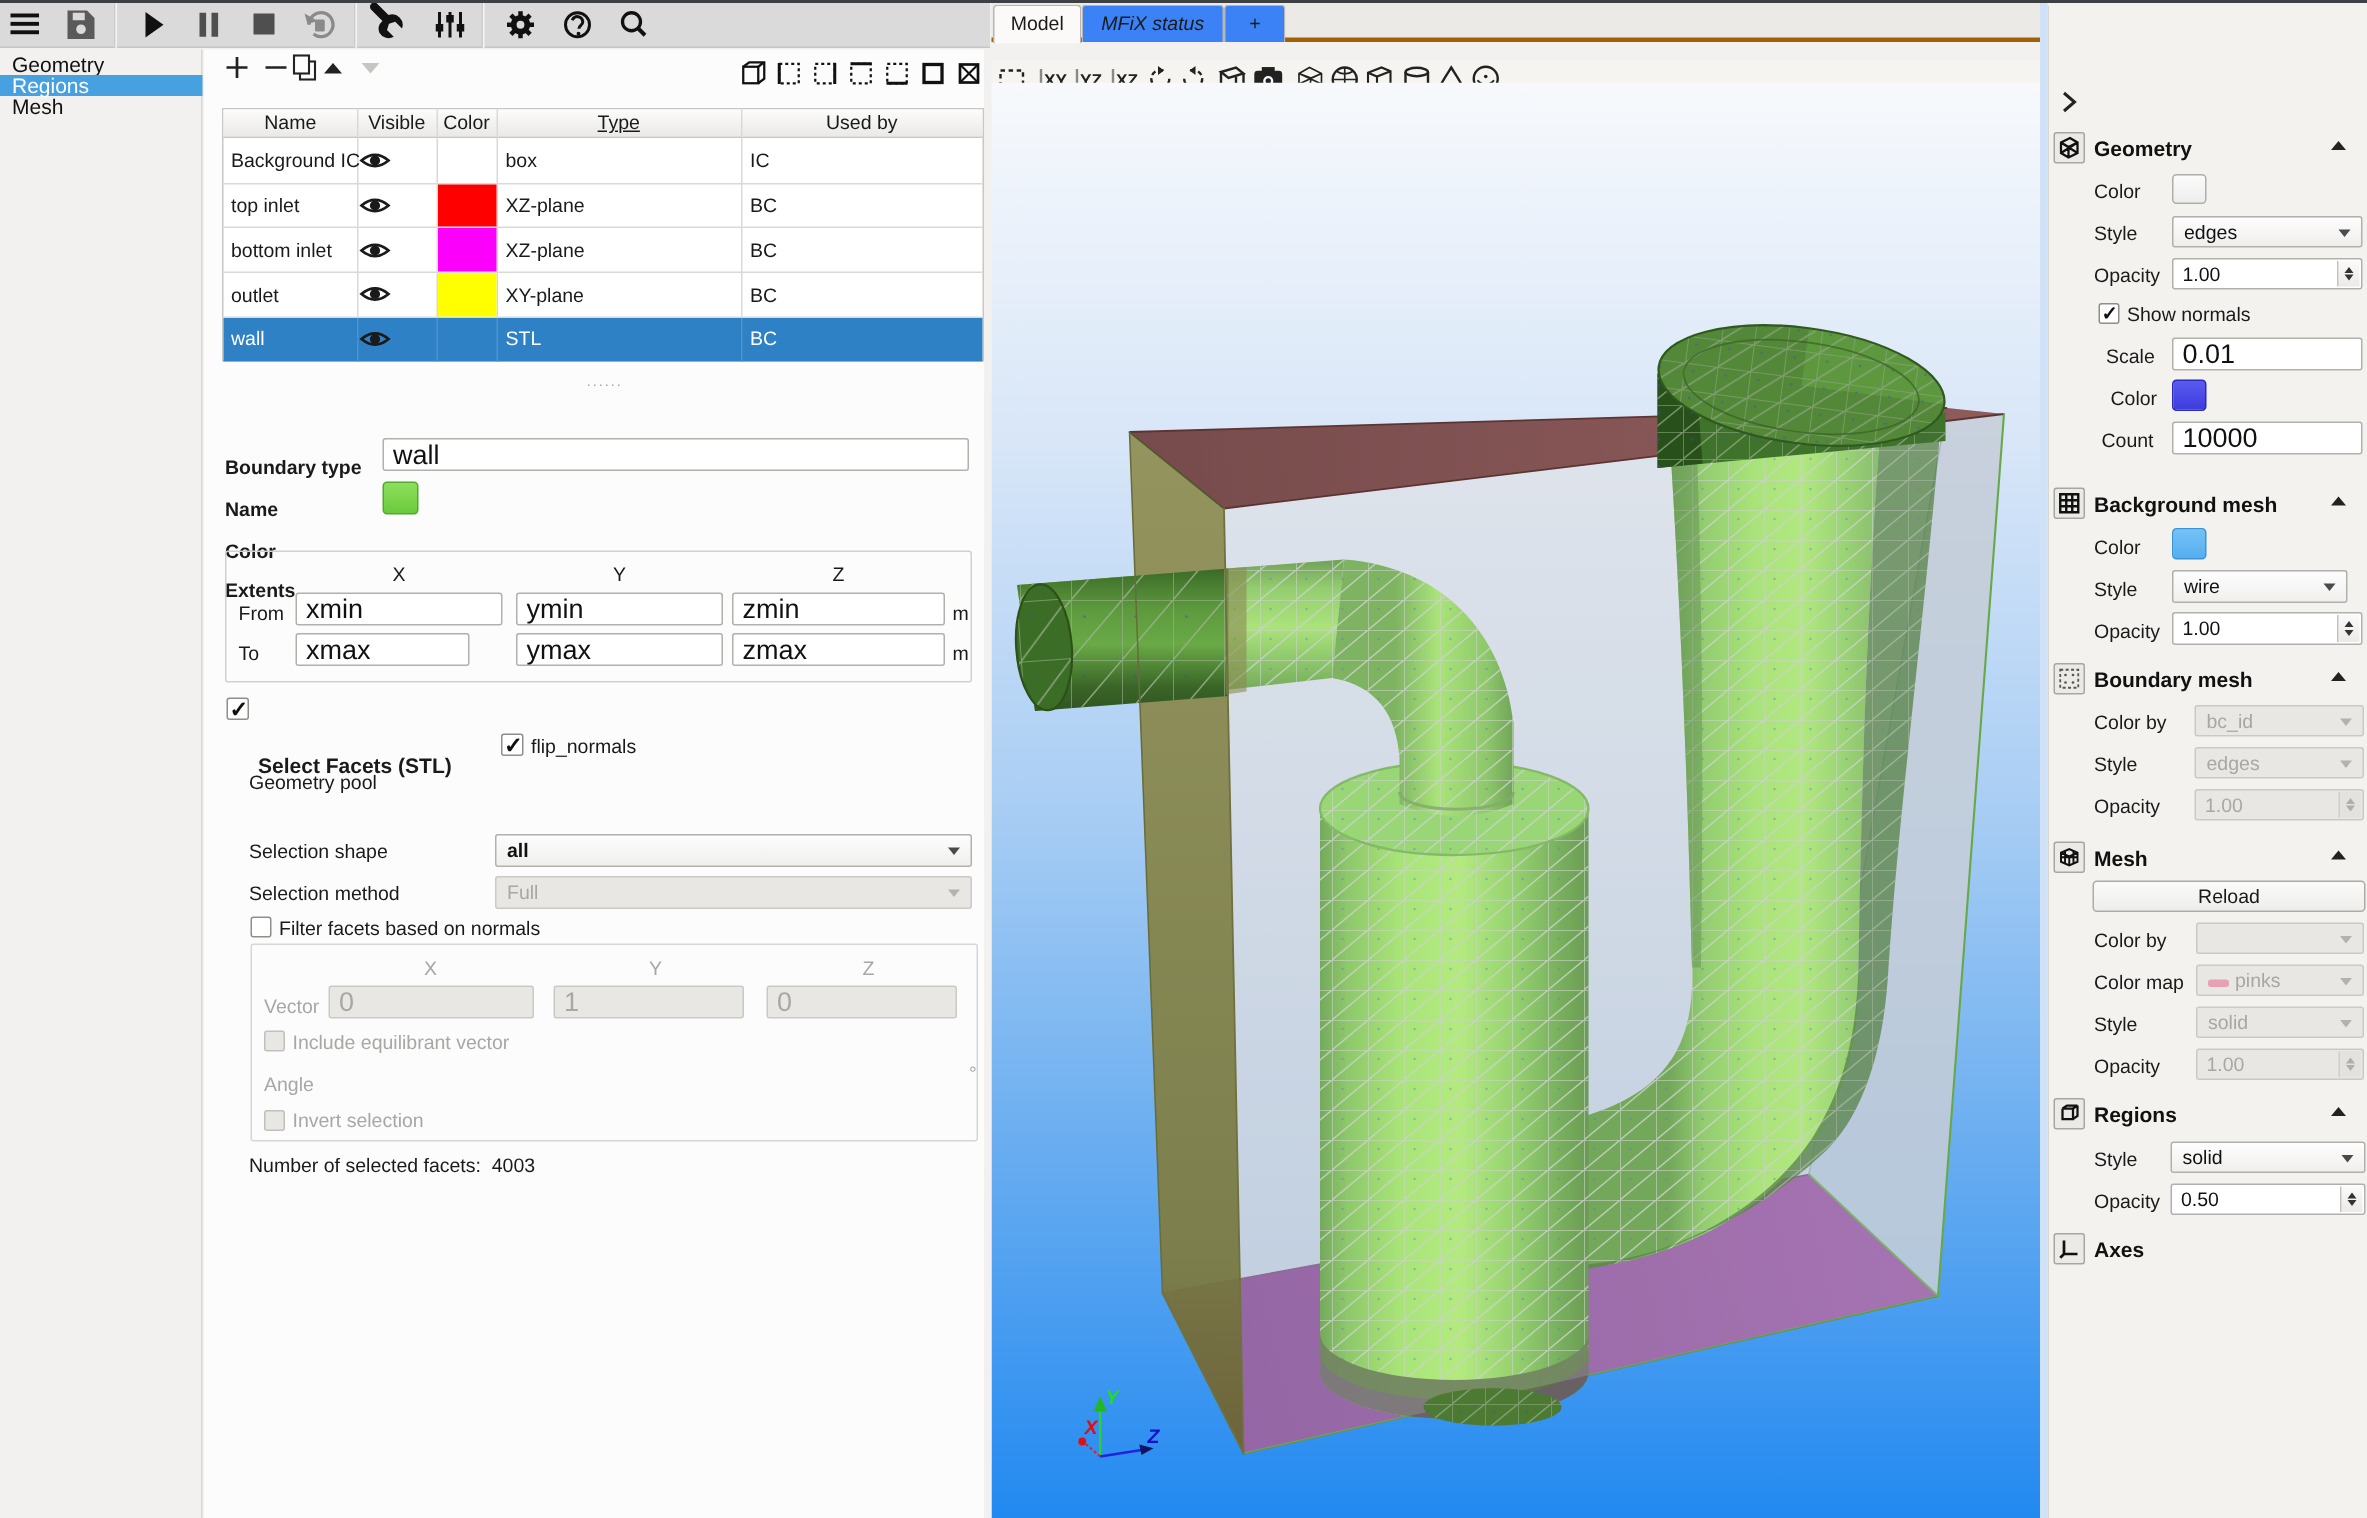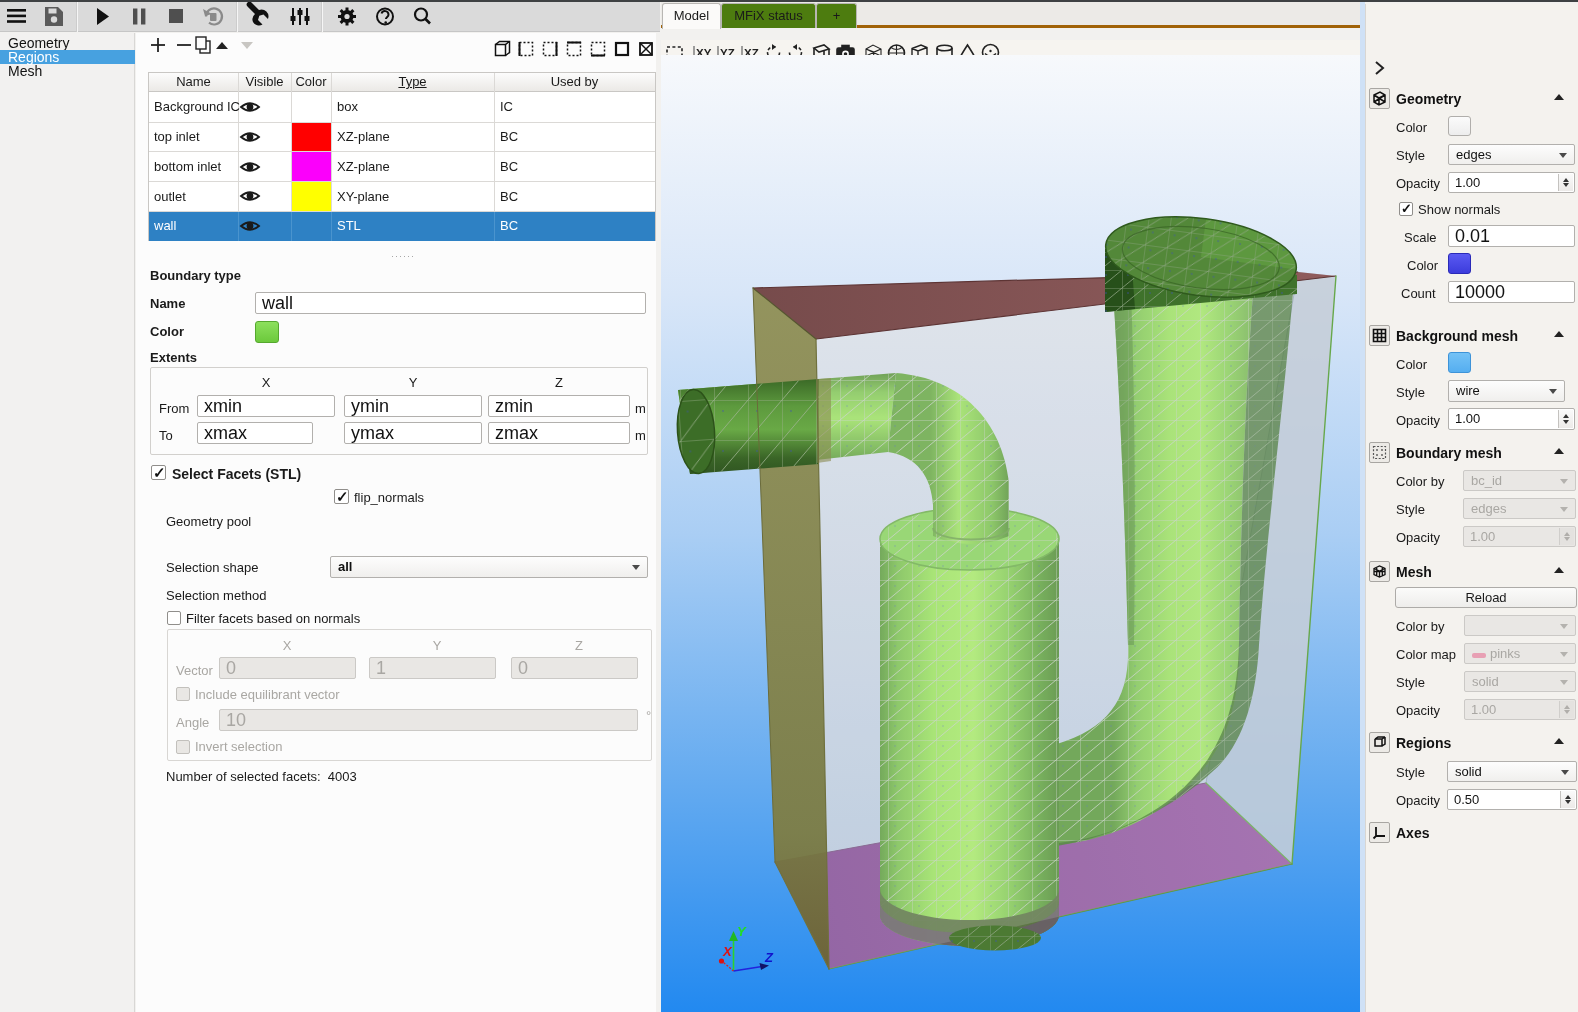--- a/index.html
+++ b/index.html
@@ -10,21 +10,21 @@
 #topstrip { left:0; top:0; width:1578px; height:2px; background:#3e4143; }
 #toolbar { left:0; top:2px; width:660px; height:30px; background:#dadada; border-bottom:1px solid #c6c6c6; }
 .tsep { position:absolute; top:0; width:1px; height:30px; background:#f5f5f5; box-shadow:-1px 0 0 #cccccc; }
 
 #nav { left:0; top:33px; width:135px; height:979px; background:#f2f1f0; border-right:1px solid #d8d7d5; }
 .navitem { position:absolute; left:0; width:135px; height:14px; line-height:14px; padding-left:8px; font-size:14px; color:#111; }
 .navsel { background:#47a1e0; color:#fff; }
 
 #panel { left:136px; top:33px; width:520px; height:979px; background:#fcfcfc; }
 .lbl { position:absolute; font-size:13px; }
-.b { font-weight:bold; }
+.b { font-weight:bold;margin-top:36px; }
 .gray { color:#a9a7a3; }
 
 .combo { position:absolute; background:linear-gradient(#fdfdfd,#f0efed); border:1px solid #b2b0ad; border-radius:2px; font-size:13px; padding-left:7px; color:#111; }
 .combo .arr { position:absolute; right:7px; top:50%; margin-top:-2px; width:0; height:0; border-left:4.5px solid transparent; border-right:4.5px solid transparent; border-top:5px solid #4a4a4a; }
 .combo.dis { background:#e9e7e4; color:#a9a7a3; border-color:#cbc9c6; }
 .combo.dis .arr { border-top-color:#b4b2ae; }
 .tinput { position:absolute; background:#fff; border:1px solid #b2b0ad; border-radius:2px; font-size:18px; padding-left:6px; color:#111; }
 .tinput.dis { background:#e9e7e4; color:#a9a7a3; border-color:#cbc9c6; }
 .spin { position:absolute; background:#fff; border:1px solid #b2b0ad; border-radius:2px; font-size:13px; padding-left:6px; color:#111; }
 .spin.dis { background:#e9e7e4; color:#a9a7a3; border-color:#cbc9c6; }
@@ -44,21 +44,21 @@
 #vsplit { left:1360px; top:2px; width:5px; height:1010px; background:#cfe1f6; }
 #rpanel { left:1365px; top:4px; width:213px; height:1008px; background:#f4f2ee; border-left:1px solid #d8d6d2; }
 .secicon { position:absolute; width:21px; height:21px; background:#eceae6; border:1px solid #a8a6a2; border-radius:2px; }
 .sechdr { position:absolute; font-weight:bold; font-size:14px; color:#111; }
 .secarr { position:absolute; width:0; height:0; border-left:5px solid transparent; border-right:5px solid transparent; border-bottom:6px solid #222; }
 .rlbl { position:absolute; font-size:13px; color:#1a1a1a; }
 
 #tabbar { left:661px; top:2px; width:699px; height:26px; background:#eceae7; border-bottom:3px solid #a16207; }
 .tab { position:absolute; top:1px; height:25px; border:1px solid #b8b6b3; border-bottom:none; border-radius:3px 3px 0 0; text-align:center; font-size:13px; line-height:23px; }
 .tabactive { background:#fbfaf9; z-index:2; height:26px; }
-.tabinact { background:#4d7c0f; }
+.tabinact { background:#3b82f6;font-style:italic; }
 #vtoolbar { left:661px; top:28px; width:699px; height:27px; background:#f6f4f0;margin-top:12px; }
 </style>
 </head>
 <body>
 <div id="root">
   <div class="abs" id="topstrip"></div>
   <div class="abs" id="toolbar">
     <svg class="abs" style="left:0;top:0" width="660" height="29" viewBox="0 0 660 29">
 
       <g fill="#111">
@@ -250,34 +250,34 @@
       </div>
     <div class="abs lbl b" style="left:36px;top:433px;font-size:14px;">Select Facets (STL)</div>
     <div class="cb" style="left:198px;top:456px;">
         <span class="chk">✓</span>
       </div>
     <div class="abs lbl" style="left:218px;top:457px;">flip_normals</div>
     <div class="abs lbl" style="left:30px;top:481px;">Geometry pool</div>
     <div class="abs lbl" style="left:30px;top:527px;">Selection shape</div>
     <div class="combo" style="left:194px;top:523px;width:318px;height:22px;line-height:20px;font-weight:bold;">all<div class="arr"></div></div>
     <div class="abs lbl" style="left:30px;top:555px;">Selection method</div>
+    <div class="combo dis" style="left:194px;top:551px;width:318px;height:22px;line-height:20px;">Full<div class="arr"></div></div>
     <div class="cb" style="left:31px;top:578px;width:14px;height:14px;"></div>
     <div class="abs lbl" style="left:50px;top:578px;">Filter facets based on normals</div>
     <div class="gbox" style="left:31px;top:596px;width:485px;height:132px;border-color:#d8d6d3;">
       <div class="abs lbl gray" style="left:50px;top:8px;width:138px;text-align:center;">X</div>
       <div class="abs lbl gray" style="left:200px;top:8px;width:138px;text-align:center;">Y</div>
       <div class="abs lbl gray" style="left:342px;top:8px;width:138px;text-align:center;">Z</div>
       <div class="abs lbl gray" style="left:8px;top:33px;">Vector</div>
       <div class="tinput dis" style="left:51px;top:27px;width:137px;height:22px;line-height:20px;">0</div>
       <div class="tinput dis" style="left:201px;top:27px;width:127px;height:22px;line-height:20px;">1</div>
       <div class="tinput dis" style="left:343px;top:27px;width:127px;height:22px;line-height:20px;">0</div>
       <div class="cb dis" style="left:8px;top:57px;width:14px;height:14px;"></div>
       <div class="abs lbl gray" style="left:27px;top:57px;">Include equilibrant vector</div>
       <div class="abs lbl gray" style="left:8px;top:85px;">Angle</div>
-      <div class="tinput dis" style="left:51px;top:79px;width:419px;height:22px;line-height:20px;">10</div>
       <div class="abs lbl gray" style="left:478px;top:78px;">°</div>
       <div class="cb dis" style="left:8px;top:110px;width:14px;height:14px;"></div>
       <div class="abs lbl gray" style="left:27px;top:109px;">Invert selection</div>
     </div>
     <div class="abs lbl" style="left:30px;top:736px;">Number of selected facets:&nbsp; 4003</div>
   </div>
   <div class="abs" id="vsplit"></div>
   <div class="abs" id="rpanel">
     <svg class="abs" style="left:6px;top:56px" width="14" height="16" viewBox="0 0 14 16">
         <path d="M4 2 l7 6 l-7 6" fill="none" stroke="#222" stroke-width="2"></path>

